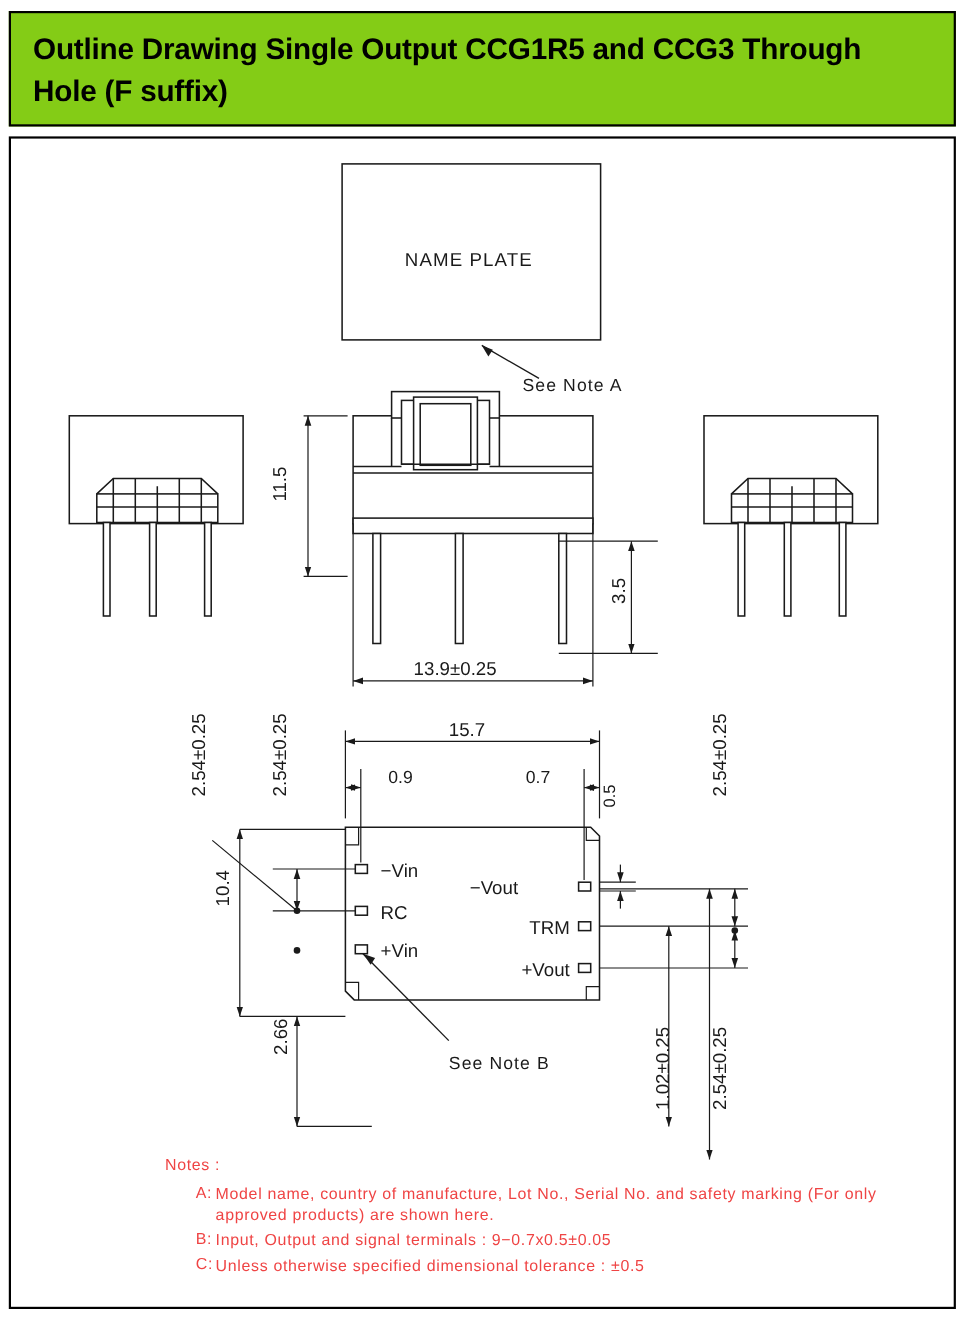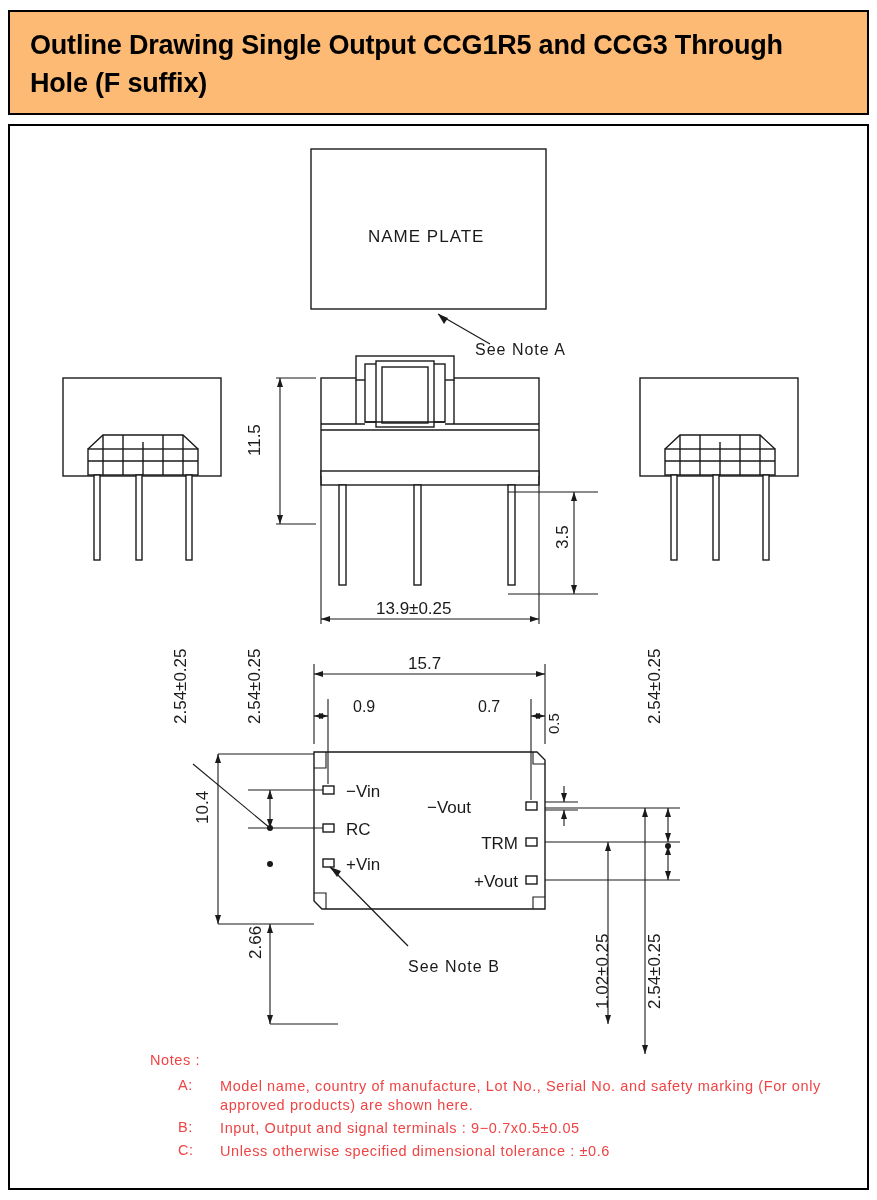--- a/index.html
+++ b/index.html
@@ -20,21 +20,21 @@
     width: 877px;
     height: 1200px;
   }
   
   .header-box {
     position: absolute;
     left: 8px;
     top: 10px;
     width: 861px;
     height: 105px;
-    background: #fdba74;
+    background: #84cc16;
     border: 2px solid #000000;
     box-sizing: border-box;
   }
   .header-title {
     position: absolute;
     left: 20px;
     top: 14px;
     width: 780px;
     font-size: 27px;
     font-weight: bold;
@@ -77,21 +77,20 @@
     margin-bottom: 4px;
     padding-left: 28px;
   }
   .note-key {
     width: 18px;
     flex: 0 0 18px;
   }
   .note-text {
     flex: 1 1 auto;
     line-height: 19px;
-    margin-left: 24px;
   }
 </style>
 </head>
 <body>
 
 <div class="page">
 
   <div class="header-box">
     <div class="header-title">Outline Drawing Single Output CCG1R5 and CCG3 Through Hole (F suffix)</div>
   </div>
@@ -284,17 +283,17 @@
     <div class="note-row">
       <div class="note-key">A:</div>
       <div class="note-text">Model name, country of manufacture, Lot No., Serial No. and safety marking (For only approved products) are shown here.</div>
     </div>
     <div class="note-row">
       <div class="note-key">B:</div>
       <div class="note-text">Input, Output and signal terminals : 9−0.7x0.5±0.05</div>
     </div>
     <div class="note-row">
       <div class="note-key">C:</div>
-      <div class="note-text">Unless otherwise specified dimensional tolerance : ±0.6</div>
+      <div class="note-text">Unless otherwise specified dimensional tolerance : ±0.5</div>
     </div>
   </div>
 
 </div>
 
 </body></html>

